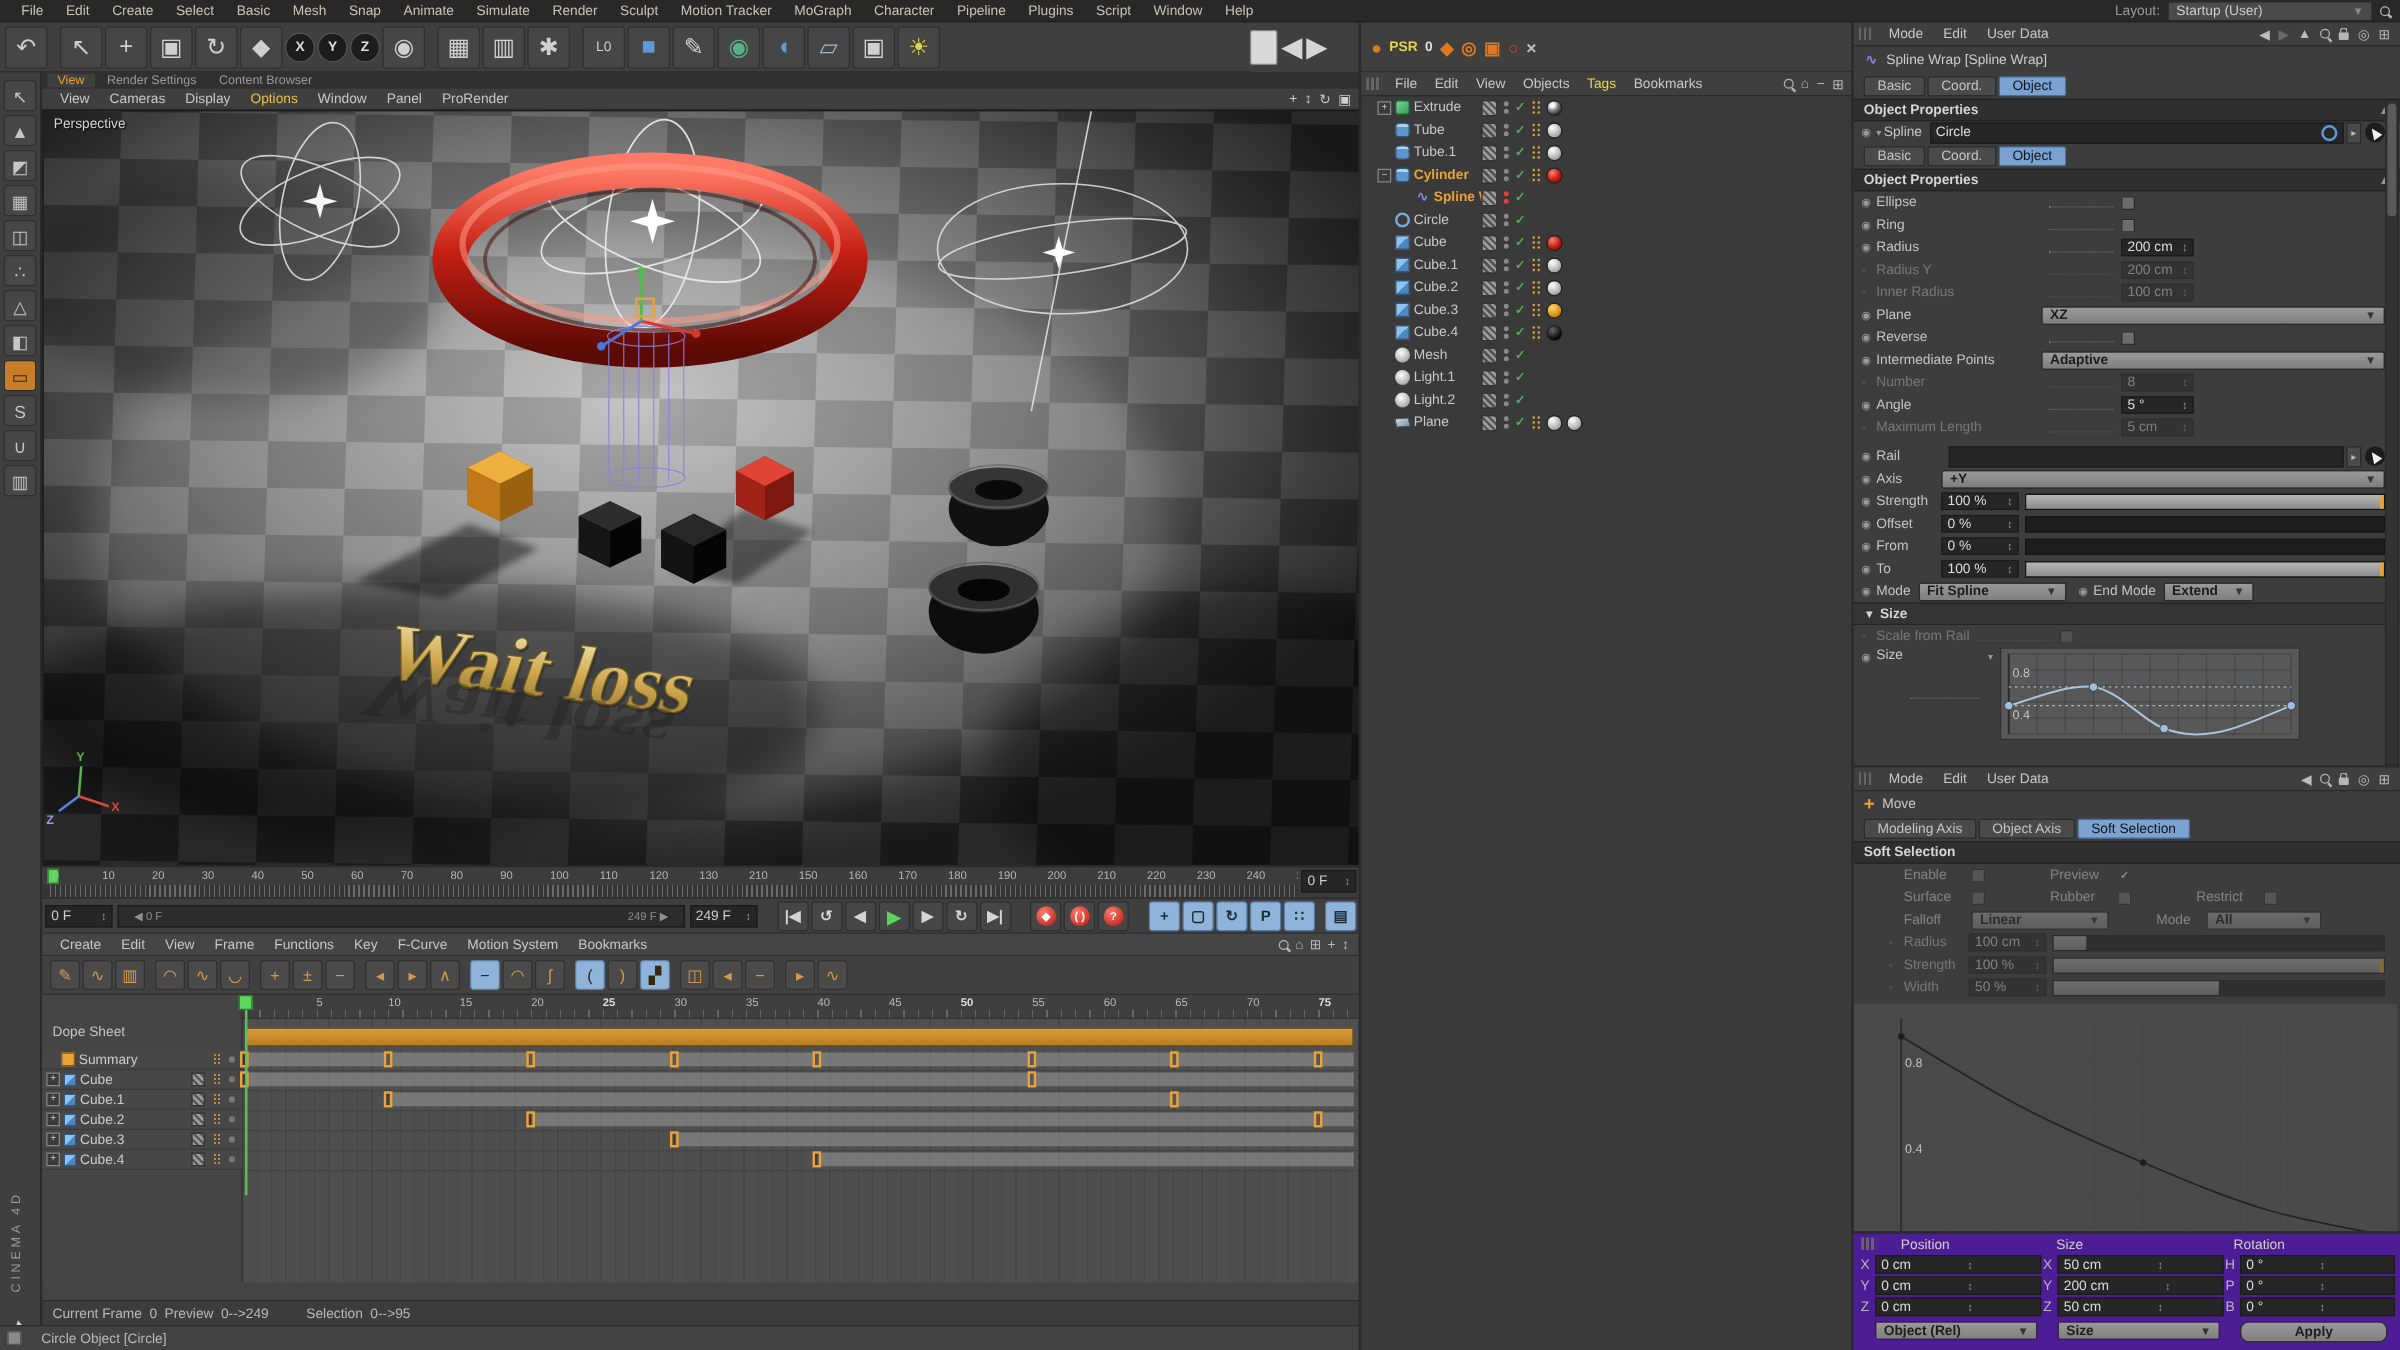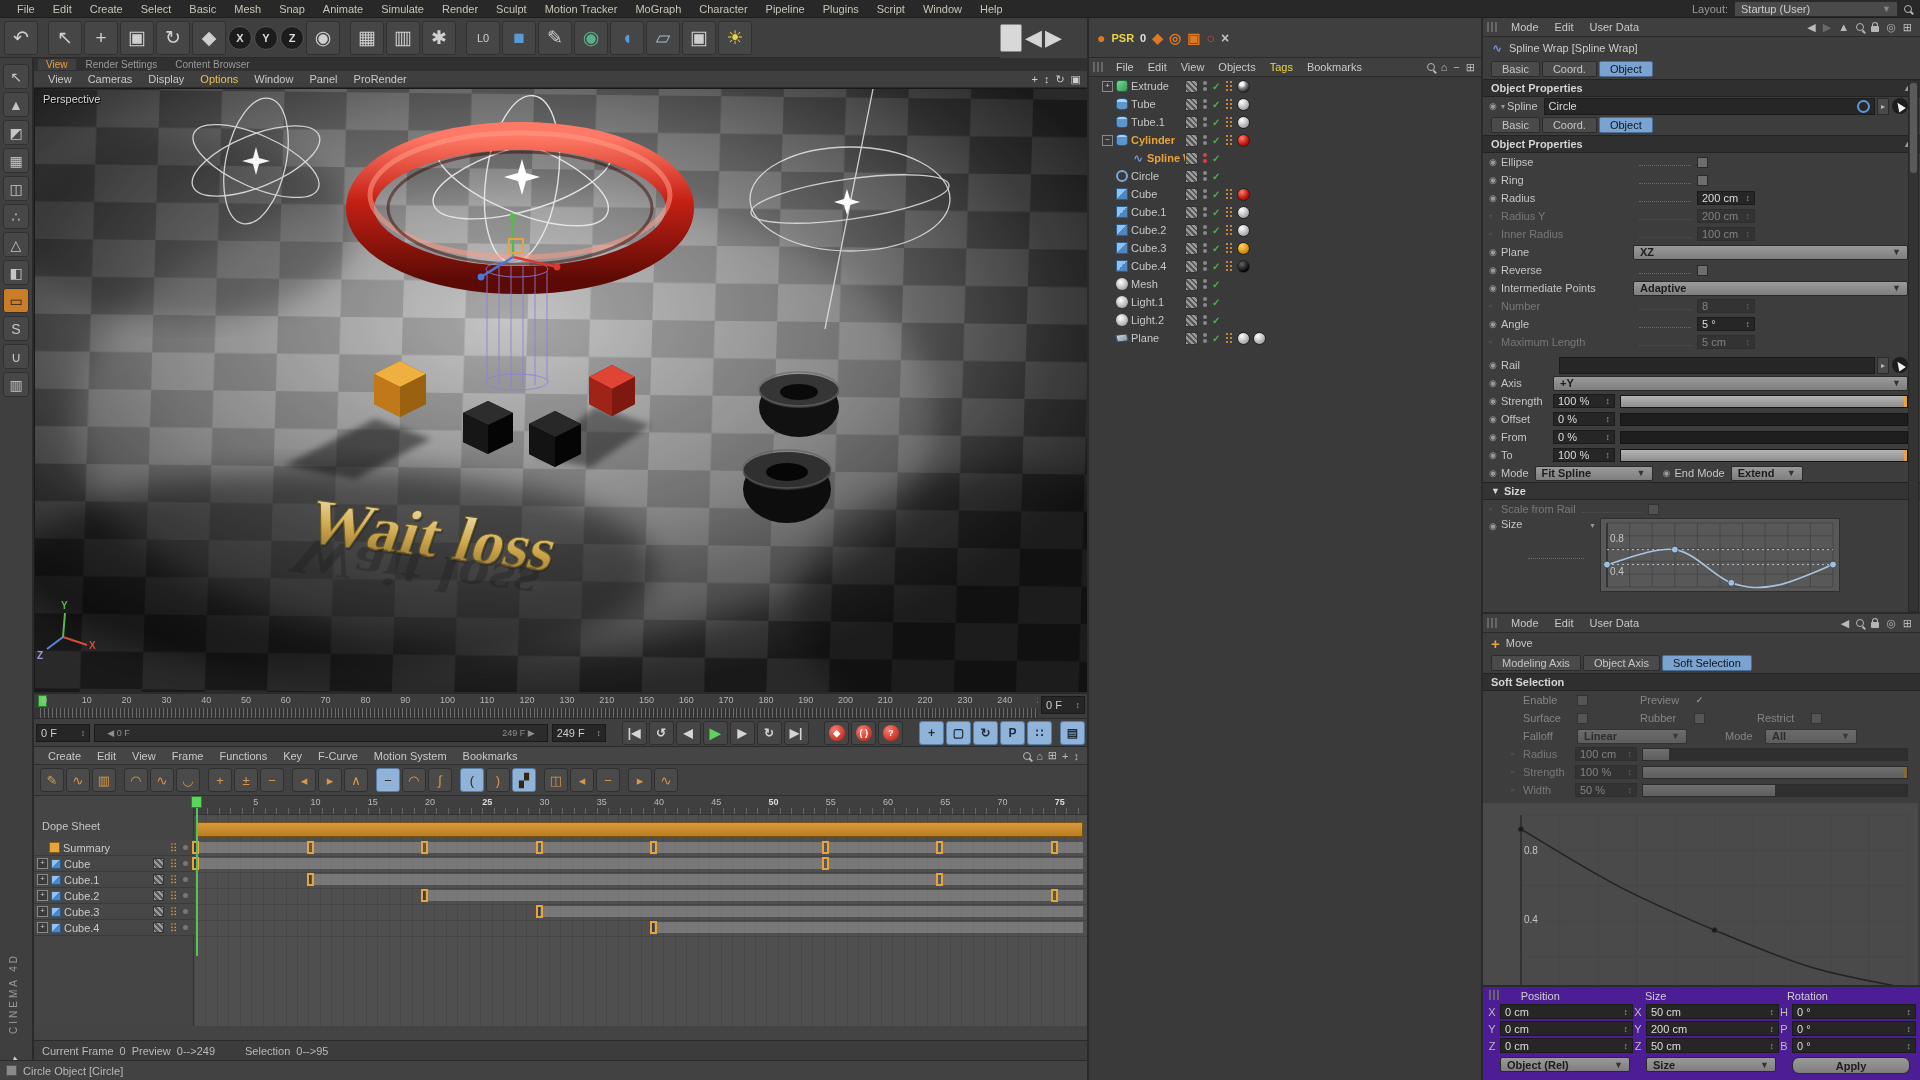--- a/index.html
+++ b/index.html
@@ -123,21 +123,21 @@
   .hatch{width:11px;height:11px;background:repeating-linear-gradient(45deg,#9a9a9a 0 2px,#555 2px 4px);border:1px solid #333;}
   .adots{width:2px;height:2px;background:#e8a33c;border-radius:50%;margin:0 6px 0 3px;
          box-shadow:0 4px 0 #e8a33c,0 8px 0 #e8a33c,4px 0 0 #e8a33c,4px 4px 0 #e8a33c,4px 8px 0 #e8a33c;position:relative;top:-4px;}
   .gdot{width:5px;height:5px;border-radius:50%;background:#777;}
   .tcols{margin-left:auto;display:flex;align-items:center;gap:4px;padding-right:6px;}
 
   
   .statusbar{left:34px;top:1040px;width:1053px;height:20px;background:#3c3c3c;border-top:1px solid #2a2a2a;
              display:flex;align-items:center;gap:6px;padding-left:8px;box-sizing:border-box;color:#b9b9b9;}
   .bottombar{left:0;top:1060px;width:1087px;height:20px;background:#424242;border-top:1px solid #2a2a2a;
-             display:flex;align-items:center;gap:6px;padding-left:6px;box-sizing:border-box;color:#b9b9b9;}
+             display:flex;align-items:center;gap:16px;padding-left:6px;box-sizing:border-box;color:#b9b9b9;}
   .miniico{width:9px;height:9px;background:#8a8a8a;border:1px solid #555;}
 
   
   .om{left:1087px;top:58px;width:394px;height:1022px;background:#3a3a3a;border-left:2px solid #2a2a2a;box-sizing:border-box;}
   .omheader{height:18px;background:#3f3f3f;border-bottom:1px solid #2a2a2a;display:flex;align-items:center;padding-left:4px;}
   .omheader .grip{width:12px;height:10px;margin-right:4px;background:repeating-linear-gradient(90deg,#666 0 2px,transparent 2px 4px);}
   .omheader .menu-item{padding:0 7px;}
   .omheader .menu-item.active{color:#e8d44c;}
   .omheader .corner{margin-left:auto;display:flex;gap:6px;align-items:center;padding-right:6px;color:#bbb;}
   .om-row{height:18px;display:flex;align-items:center;gap:3px;padding-left:6px;position:relative;}
@@ -210,21 +210,21 @@
   .ssrow .gap{width:40px;}
 
   
   .coords{left:1481px;top:985px;width:439px;height:95px;background:#4c1d95;border-left:2px solid #2a2a2a;
           border-top:2px solid #2a2a2a;box-sizing:border-box;}
   .coords .heads{display:flex;padding:3px 0 2px 6px;color:#cfcfcf;}
   .coords .heads .grip{width:12px;height:10px;margin-right:6px;background:repeating-linear-gradient(90deg,#666 0 2px,transparent 2px 4px);}
   .cgrid{display:grid;grid-template-columns:146px 146px 137px;row-gap:2px;padding-left:4px;}
   .cfield{display:flex;align-items:center;gap:3px;}
   .cfield .ltr{width:10px;color:#bbb;text-align:center;}
-  .cfield .valbox{flex:1;width:auto;height:15px;justify-content:space-between;}
+  .cfield .valbox{flex:1;width:auto;height:15px;justify-content:flex-start;gap:43px;}
   .cbottom{display:grid;grid-template-columns:146px 146px 137px;padding-left:4px;margin-top:4px;}
   .cbottom .dd{margin:0 3px 0 13px;flex:none;}
   .applybtn{margin:0 6px 0 13px;height:15px;background:linear-gradient(#9a9a9a,#7e7e7e);border:1px solid #2a2a2a;
             border-radius:7px;color:#1c1c1c;font-weight:bold;display:flex;align-items:center;justify-content:center;}
 
   .mag{display:inline-block;width:6px;height:6px;border:1.5px solid #b5b5b5;border-radius:50%;position:relative;}
   .mag::after{content:'';position:absolute;width:4px;height:1.5px;background:#b5b5b5;transform:rotate(45deg);right:-3px;bottom:-2px;}
   .lockico{display:inline-block;width:8px;height:6px;background:#b5b5b5;border-radius:1px;position:relative;margin-top:3px;}
   .lockico::before{content:'';position:absolute;top:-4px;left:1px;width:4px;height:4px;border:1px solid #b5b5b5;border-bottom:none;border-radius:3px 3px 0 0;}
   .homeico{color:#b5b5b5;}

